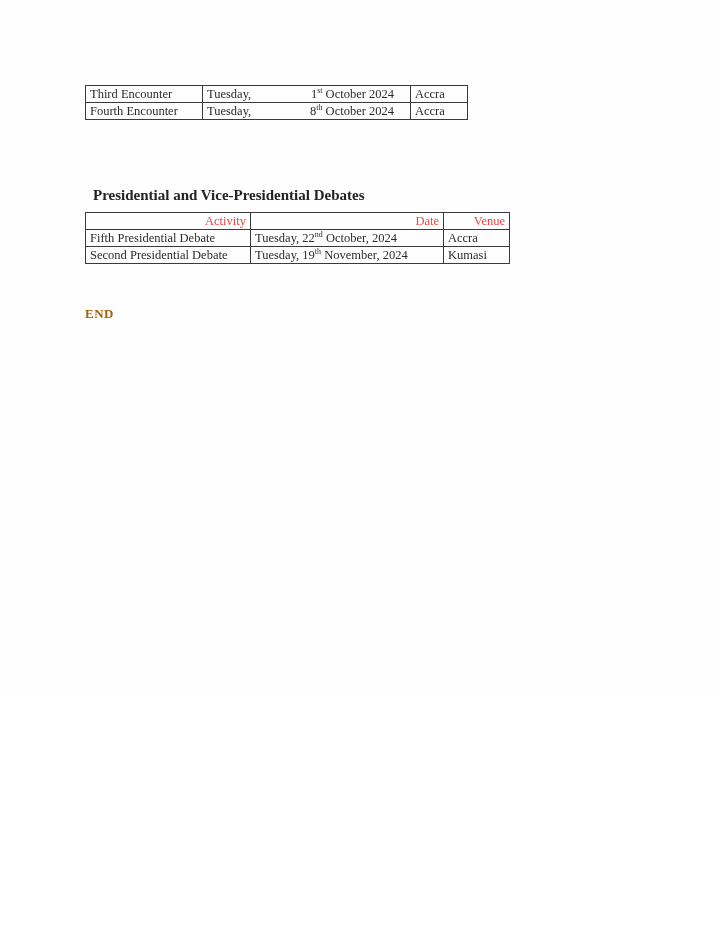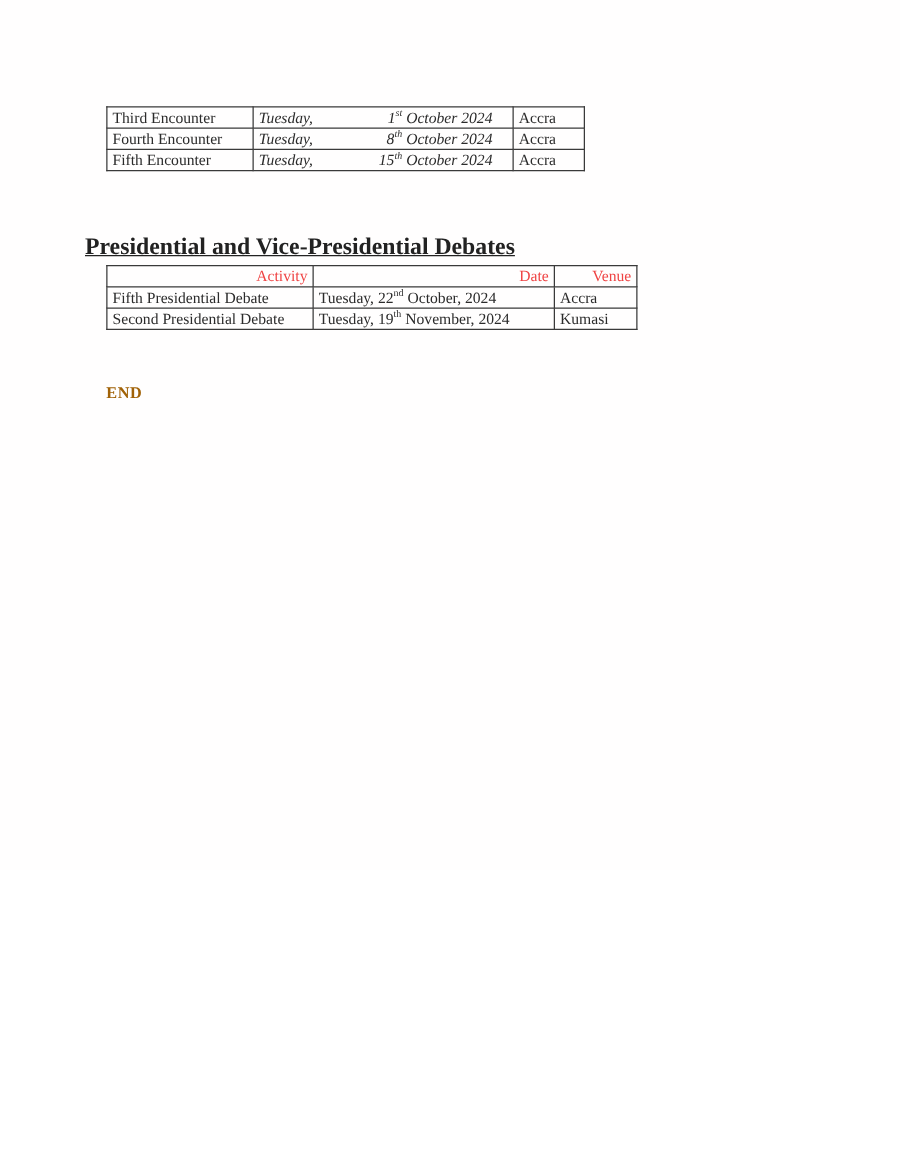--- a/index.html
+++ b/index.html
@@ -38,34 +38,32 @@
     font-weight: normal;
     color: #ef4444;
   }
   .t-encounters { left: 85px; top: 85px; }
   .t-debates   { left: 85px; top: 212px; }
   .date-split {
     display: flex;
     justify-content: space-between;
     align-items: flex-start;
     padding-right: 12px;
-    font-style: italic;
   }
   sup.ord {
     font-size: 8px;
     line-height: 0;
     vertical-align: super;
   }
   .section-heading {
     position: absolute;
-    left: 68px;
+    left: 93px;
     top: 187px;
-    font-size: 19px;
+    font-size: 15px;
     font-weight: bold;
-    text-decoration: underline;
     color: #222222;
     white-space: nowrap;
   }
   .end-marker {
     position: absolute;
     left: 85px;
     top: 306px;
     font-size: 13px;
     font-weight: bold;
     color: #a16207;
@@ -97,30 +95,20 @@
       <tr>
         <td>Fourth Encounter</td>
         <td>
           <div class="date-split">
             <span>Tuesday,</span>
             <span><span>8</span><sup class="ord">th</sup><span> October 2024</span></span>
           </div>
         </td>
         <td>Accra</td>
       </tr>
-      <tr>
-        <td>Fifth Encounter</td>
-        <td>
-          <div class="date-split">
-            <span>Tuesday,</span>
-            <span><span>15</span><sup class="ord">th</sup><span> October 2024</span></span>
-          </div>
-        </td>
-        <td>Accra</td>
-      </tr>
     </tbody>
   </table>
 
   <div class="section-heading">Presidential and Vice-Presidential Debates</div>
 
   <table class="doc-table t-debates">
     <colgroup>
       <col style="width:165px">
       <col style="width:193px">
       <col style="width:66px">

